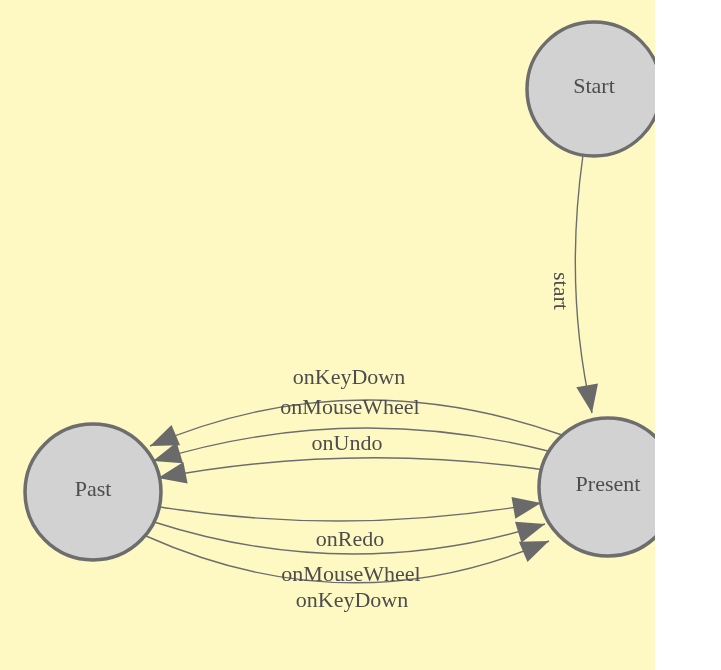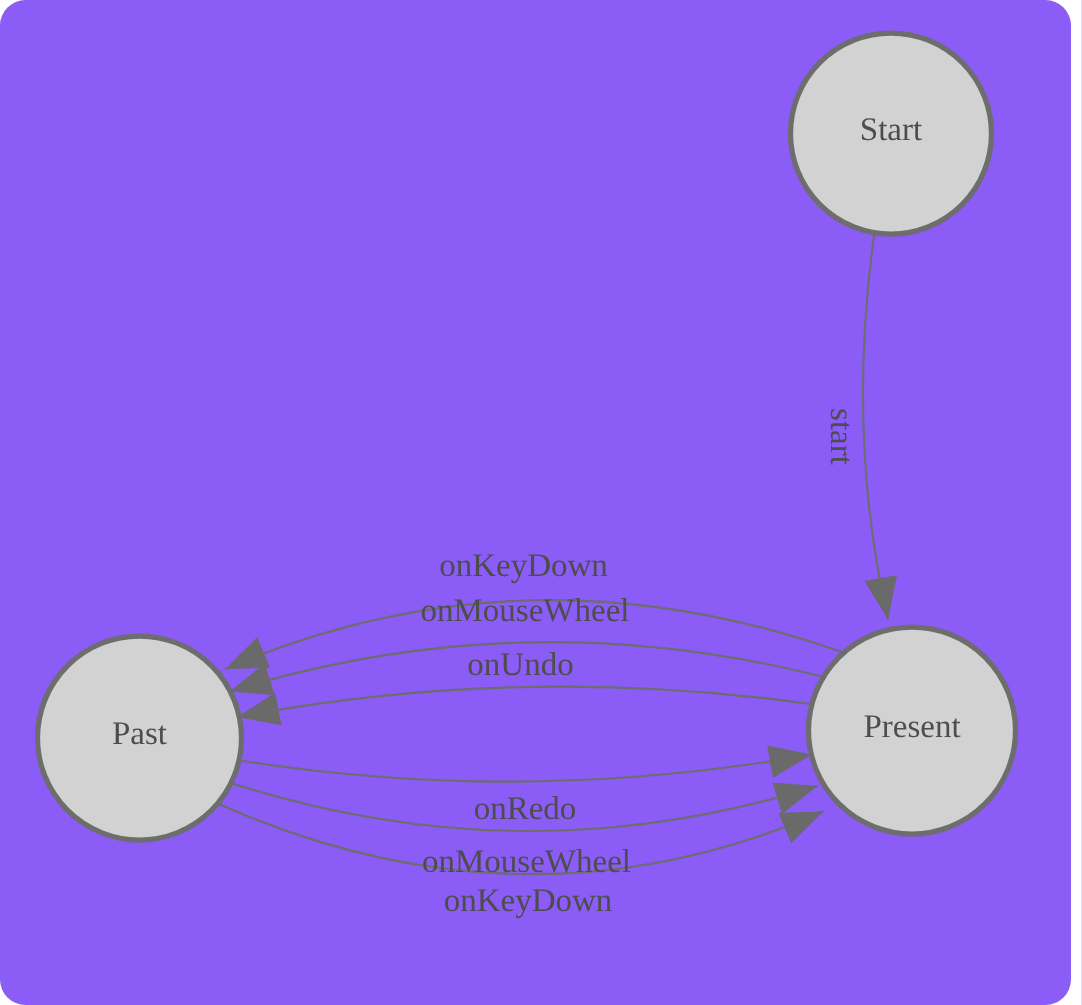--- a/index.html
+++ b/index.html
@@ -2,25 +2,24 @@
 <html><head>
 <meta charset="utf-8">
 <style>
   html, body {
     margin: 0;
     padding: 0;
     background: #ffffff;
   }
   .stage {
     position: relative;
-    width: 714px;
+    width: 655px;
     height: 670px;
-    background: #8b5cf6;
+    background: #fef9c3;
     overflow: hidden;
-    border-radius: 17px;
   }
   svg { display: block; }
   .edge {
     fill: none;
     stroke: #6d6d6d;
     stroke-width: 1.4;
   }
   .arrowhead {
     fill: #6a6a6a;
     stroke: none;

